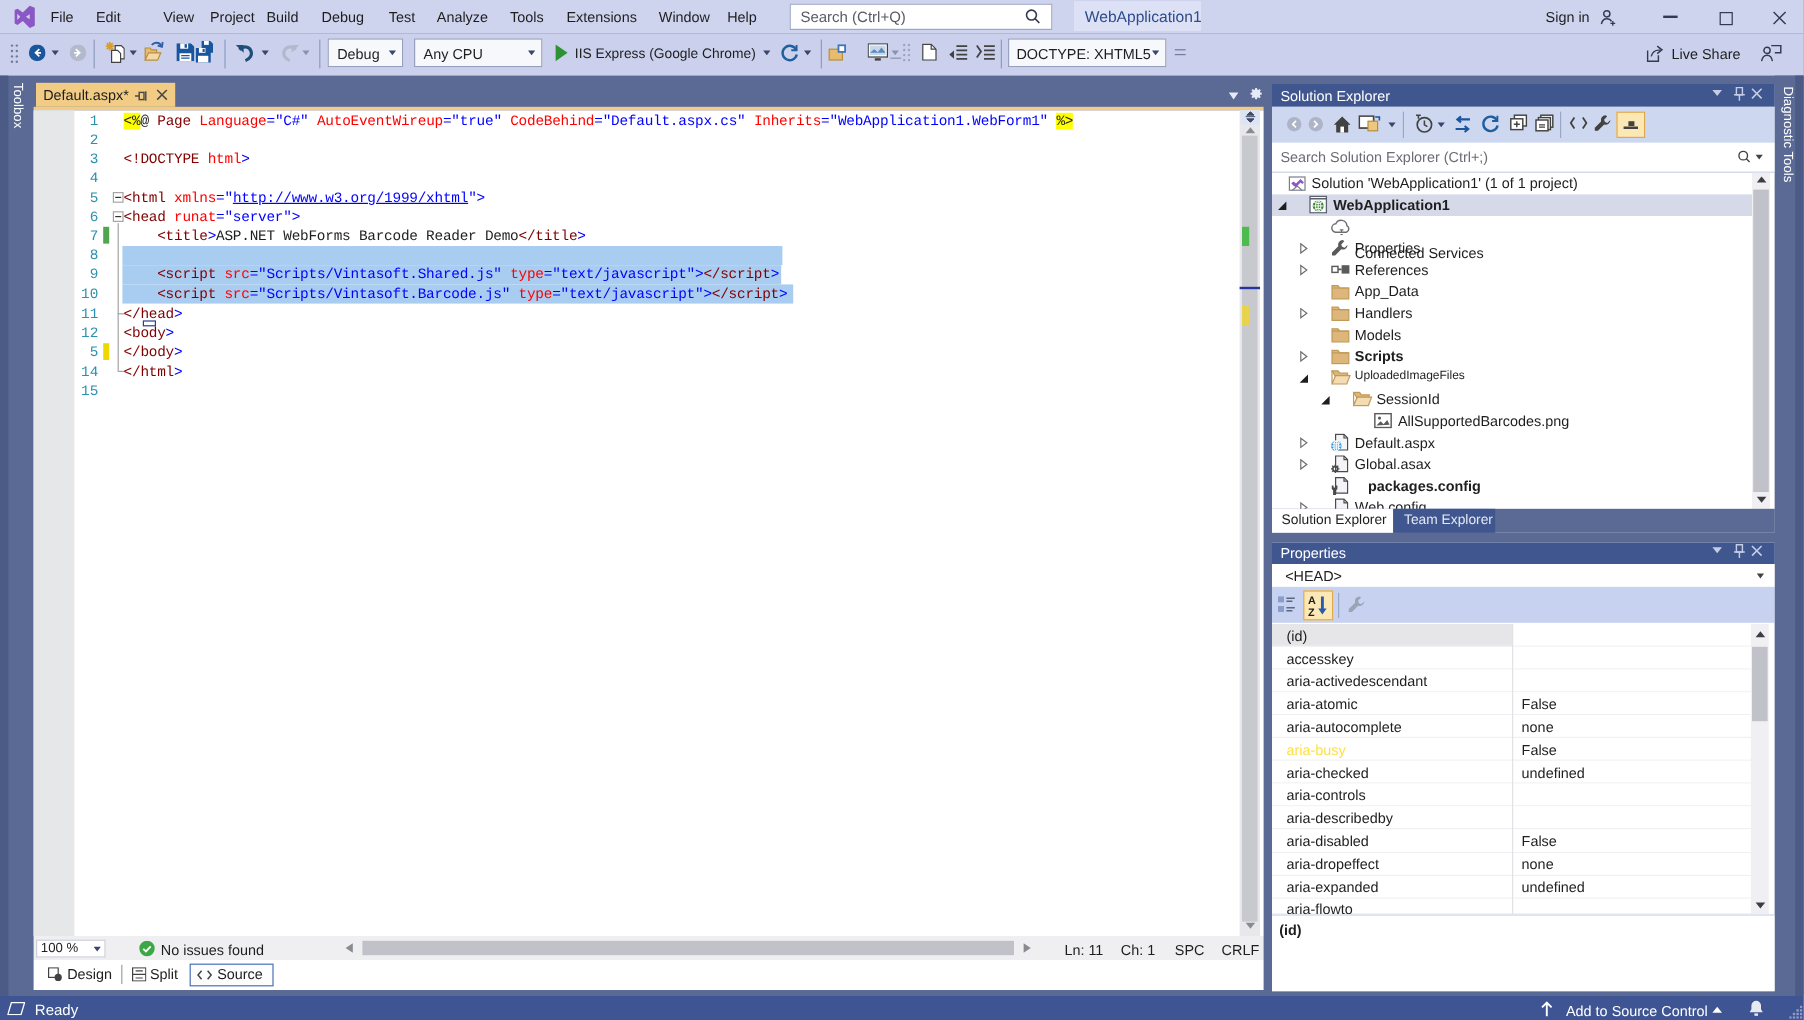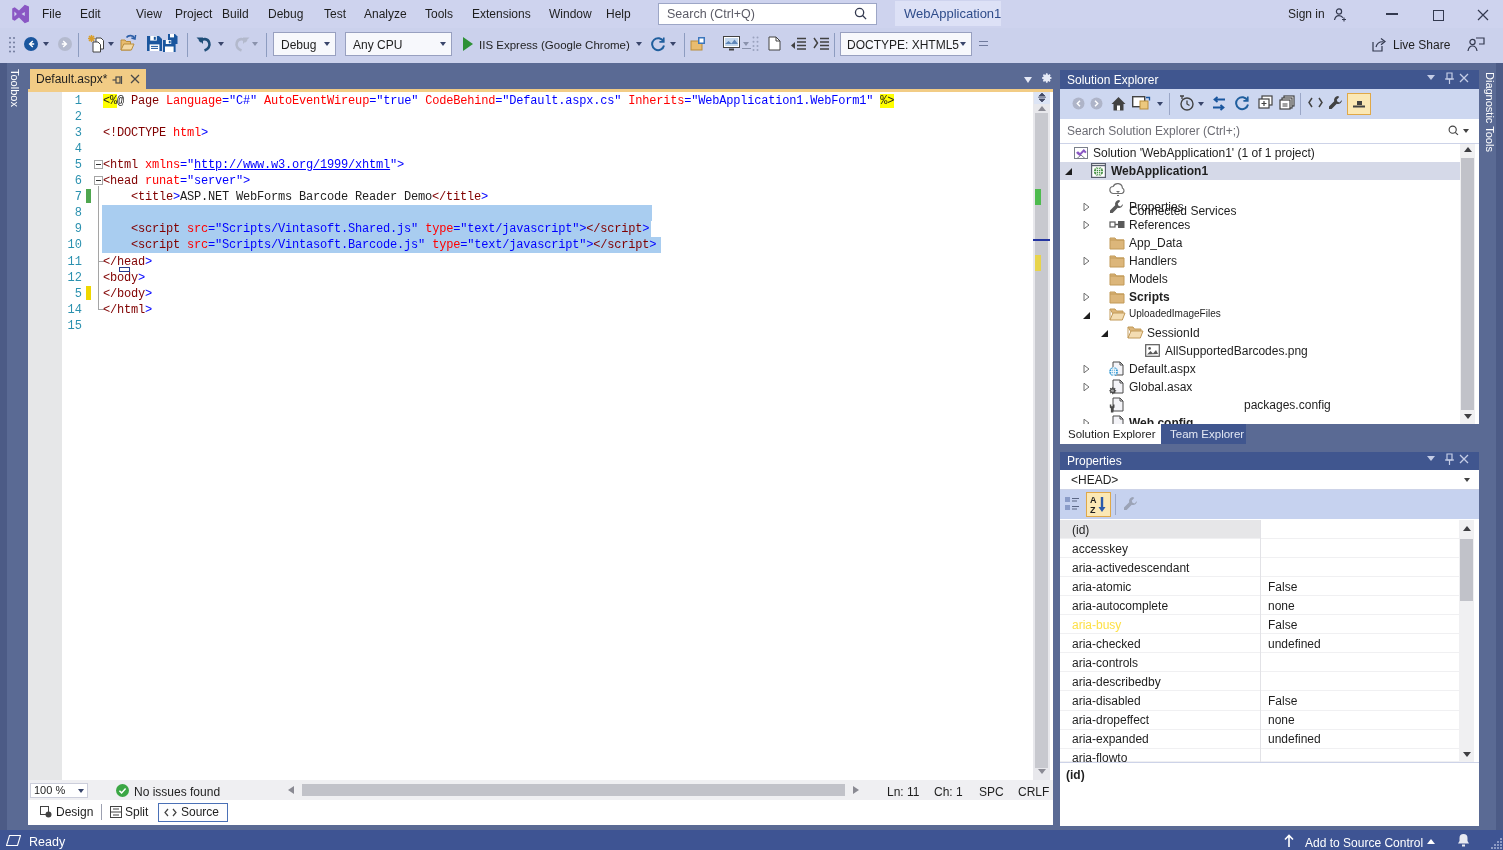--- a/index.html
+++ b/index.html
@@ -501,32 +501,32 @@
     </svg>
   </div>
 <div class="abs" style="left:1129px;top:380.0px;font-size:12px;font-weight:normal;color:#1E1E1E;">Global.asax</div>
 <div class="abs" style="left:1109px;top:396.5px;">
     <svg width="15" height="16" viewBox="0 0 15 16">
       <path d="M4 1h7l3 3v10H4z" fill="#F4F4F8" stroke="#4A4A4A"></path>
       <path d="M11 1v3h3" fill="none" stroke="#4A4A4A"></path>
       <path d="M0.8 7.6h1.5v1.7h1.7V7.6h1.5v2.8l-1.1 1.1v4H1.9v-4L0.8 10.4z" fill="#4A4A4A"></path>
     </svg>
   </div>
-<div class="abs" style="left:1196px;top:398.0px;font-size:12px;font-weight:normal;color:#1E1E1E;padding-left:48px;">packages.config</div>
+<div class="abs" style="left:1092px;top:398.0px;font-size:12px;font-weight:bold;color:#1E1E1E;padding-left:48px;">packages.config</div>
 <svg class="abs" style="left:1083px;top:417.5px" width="7" height="10" viewBox="0 0 7 10">
     <path d="M1 1.2 6 5 1 8.8z" fill="none" stroke="#6E6E6E"></path>
   </svg>
 <div class="abs" style="left:1109px;top:414.5px;">
     <svg width="15" height="16" viewBox="0 0 15 16">
       <path d="M4 1h7l3 3v10H4z" fill="#F4F4F8" stroke="#4A4A4A"></path>
       <path d="M11 1v3h3" fill="none" stroke="#4A4A4A"></path>
       <circle cx="3" cy="12" r="2" fill="none" stroke="#4A4A4A" stroke-width="1.3"></circle>
     </svg>
   </div>
-<div class="abs" style="left:1129px;top:416.0px;font-size:12px;font-weight:bold;color:#1E1E1E;">Web.config</div>
+<div class="abs" style="left:1129px;top:416.0px;font-size:12px;font-weight:normal;color:#1E1E1E;">Web.config</div>
 <div class="abs" style="left:1460px;top:143.5px;width:15px;height:280.5px;background:#F0F0F2;"></div>
 <div class="abs" style="left:1464px;top:147px;width:0;height:0;border-left:4px solid transparent;border-right:4px solid transparent;border-bottom:5px solid #3E3E42;"></div>
 <div class="abs" style="left:1461px;top:158px;width:13px;height:252px;background:#C1C2C9;"></div>
 <div class="abs" style="left:1464px;top:414px;width:0;height:0;border-left:4px solid transparent;border-right:4px solid transparent;border-top:5px solid #3E3E42;"></div>
 <div class="abs" style="left:1060px;top:424px;width:419px;height:20px;background:#5A6A94;"></div>
 <div class="abs" style="left:1060px;top:424px;width:101px;height:20px;background:#FFFFFF;"></div>
 <div class="abs" style="left:1068px;top:428px;font-size:11.5px;color:#1E1E1E;">Solution Explorer</div>
 <div class="abs" style="left:1161px;top:424px;width:85px;height:20px;background:#40568F;"></div>
 <div class="abs" style="left:1170px;top:428px;font-size:11.5px;color:#E3E8F4;">Team Explorer</div>
 <div class="abs" style="left:1060px;top:452px;width:419px;height:374px;background:#FFFFFF;"></div>

